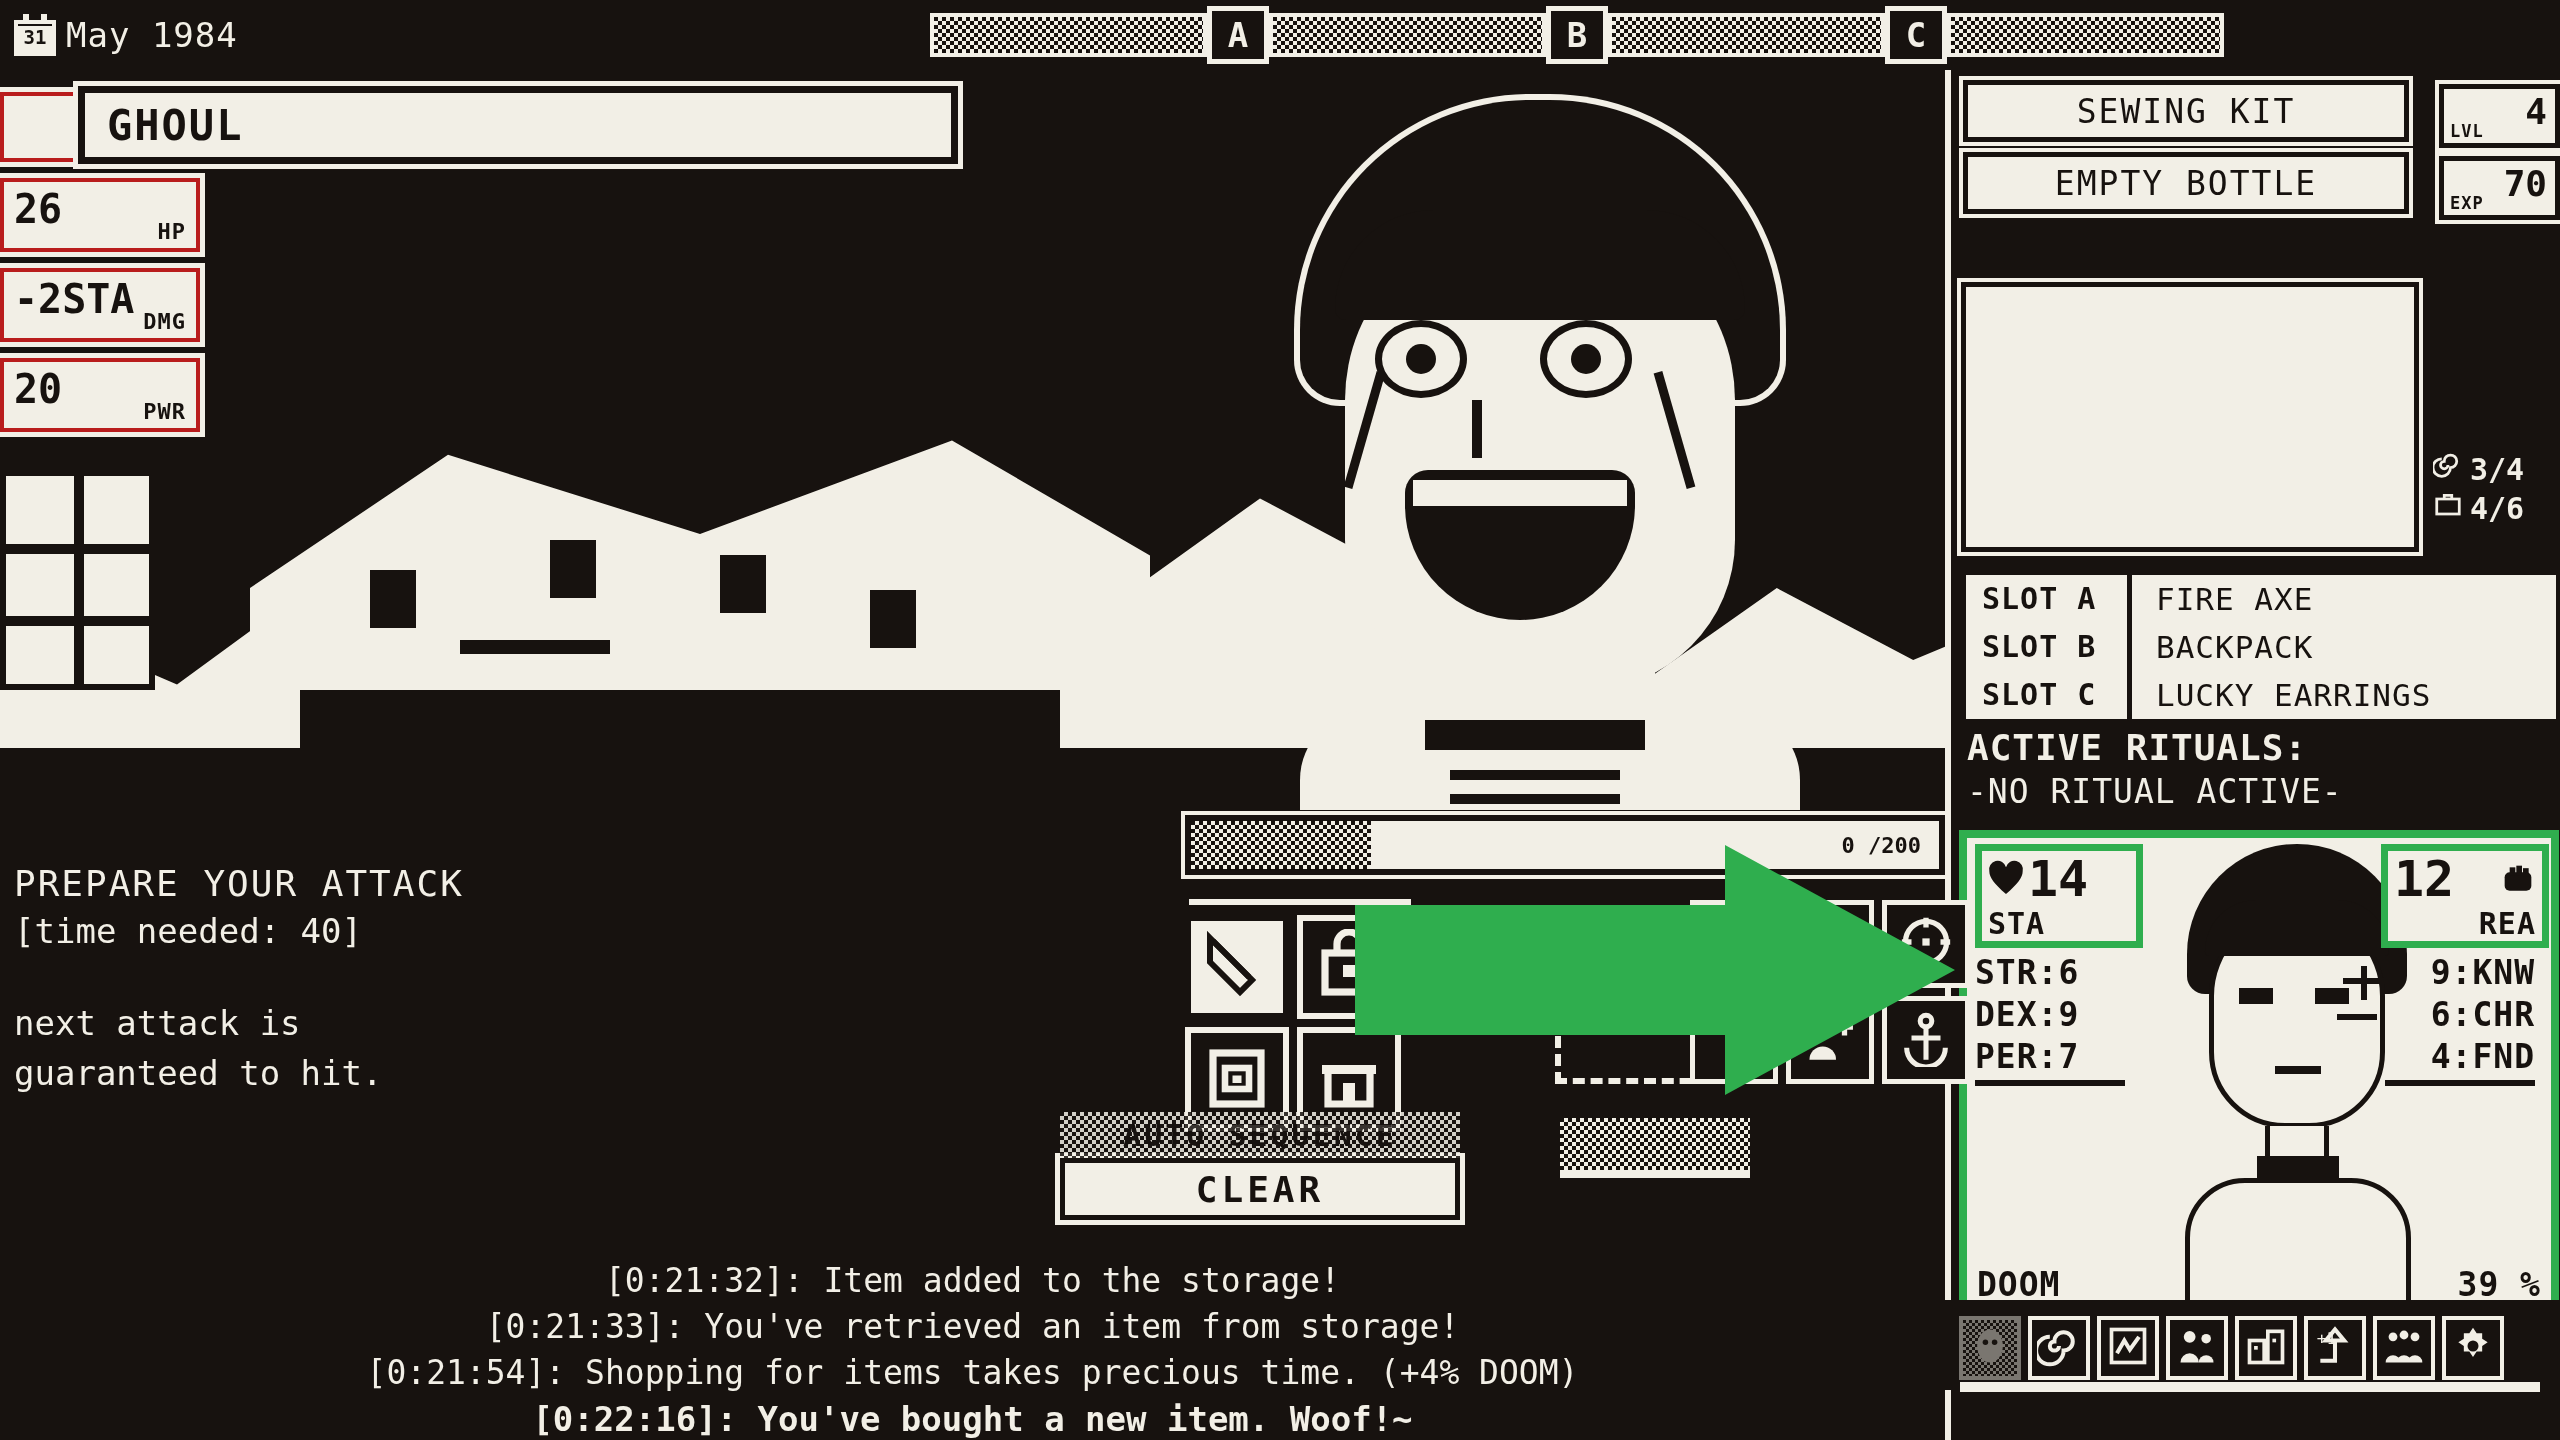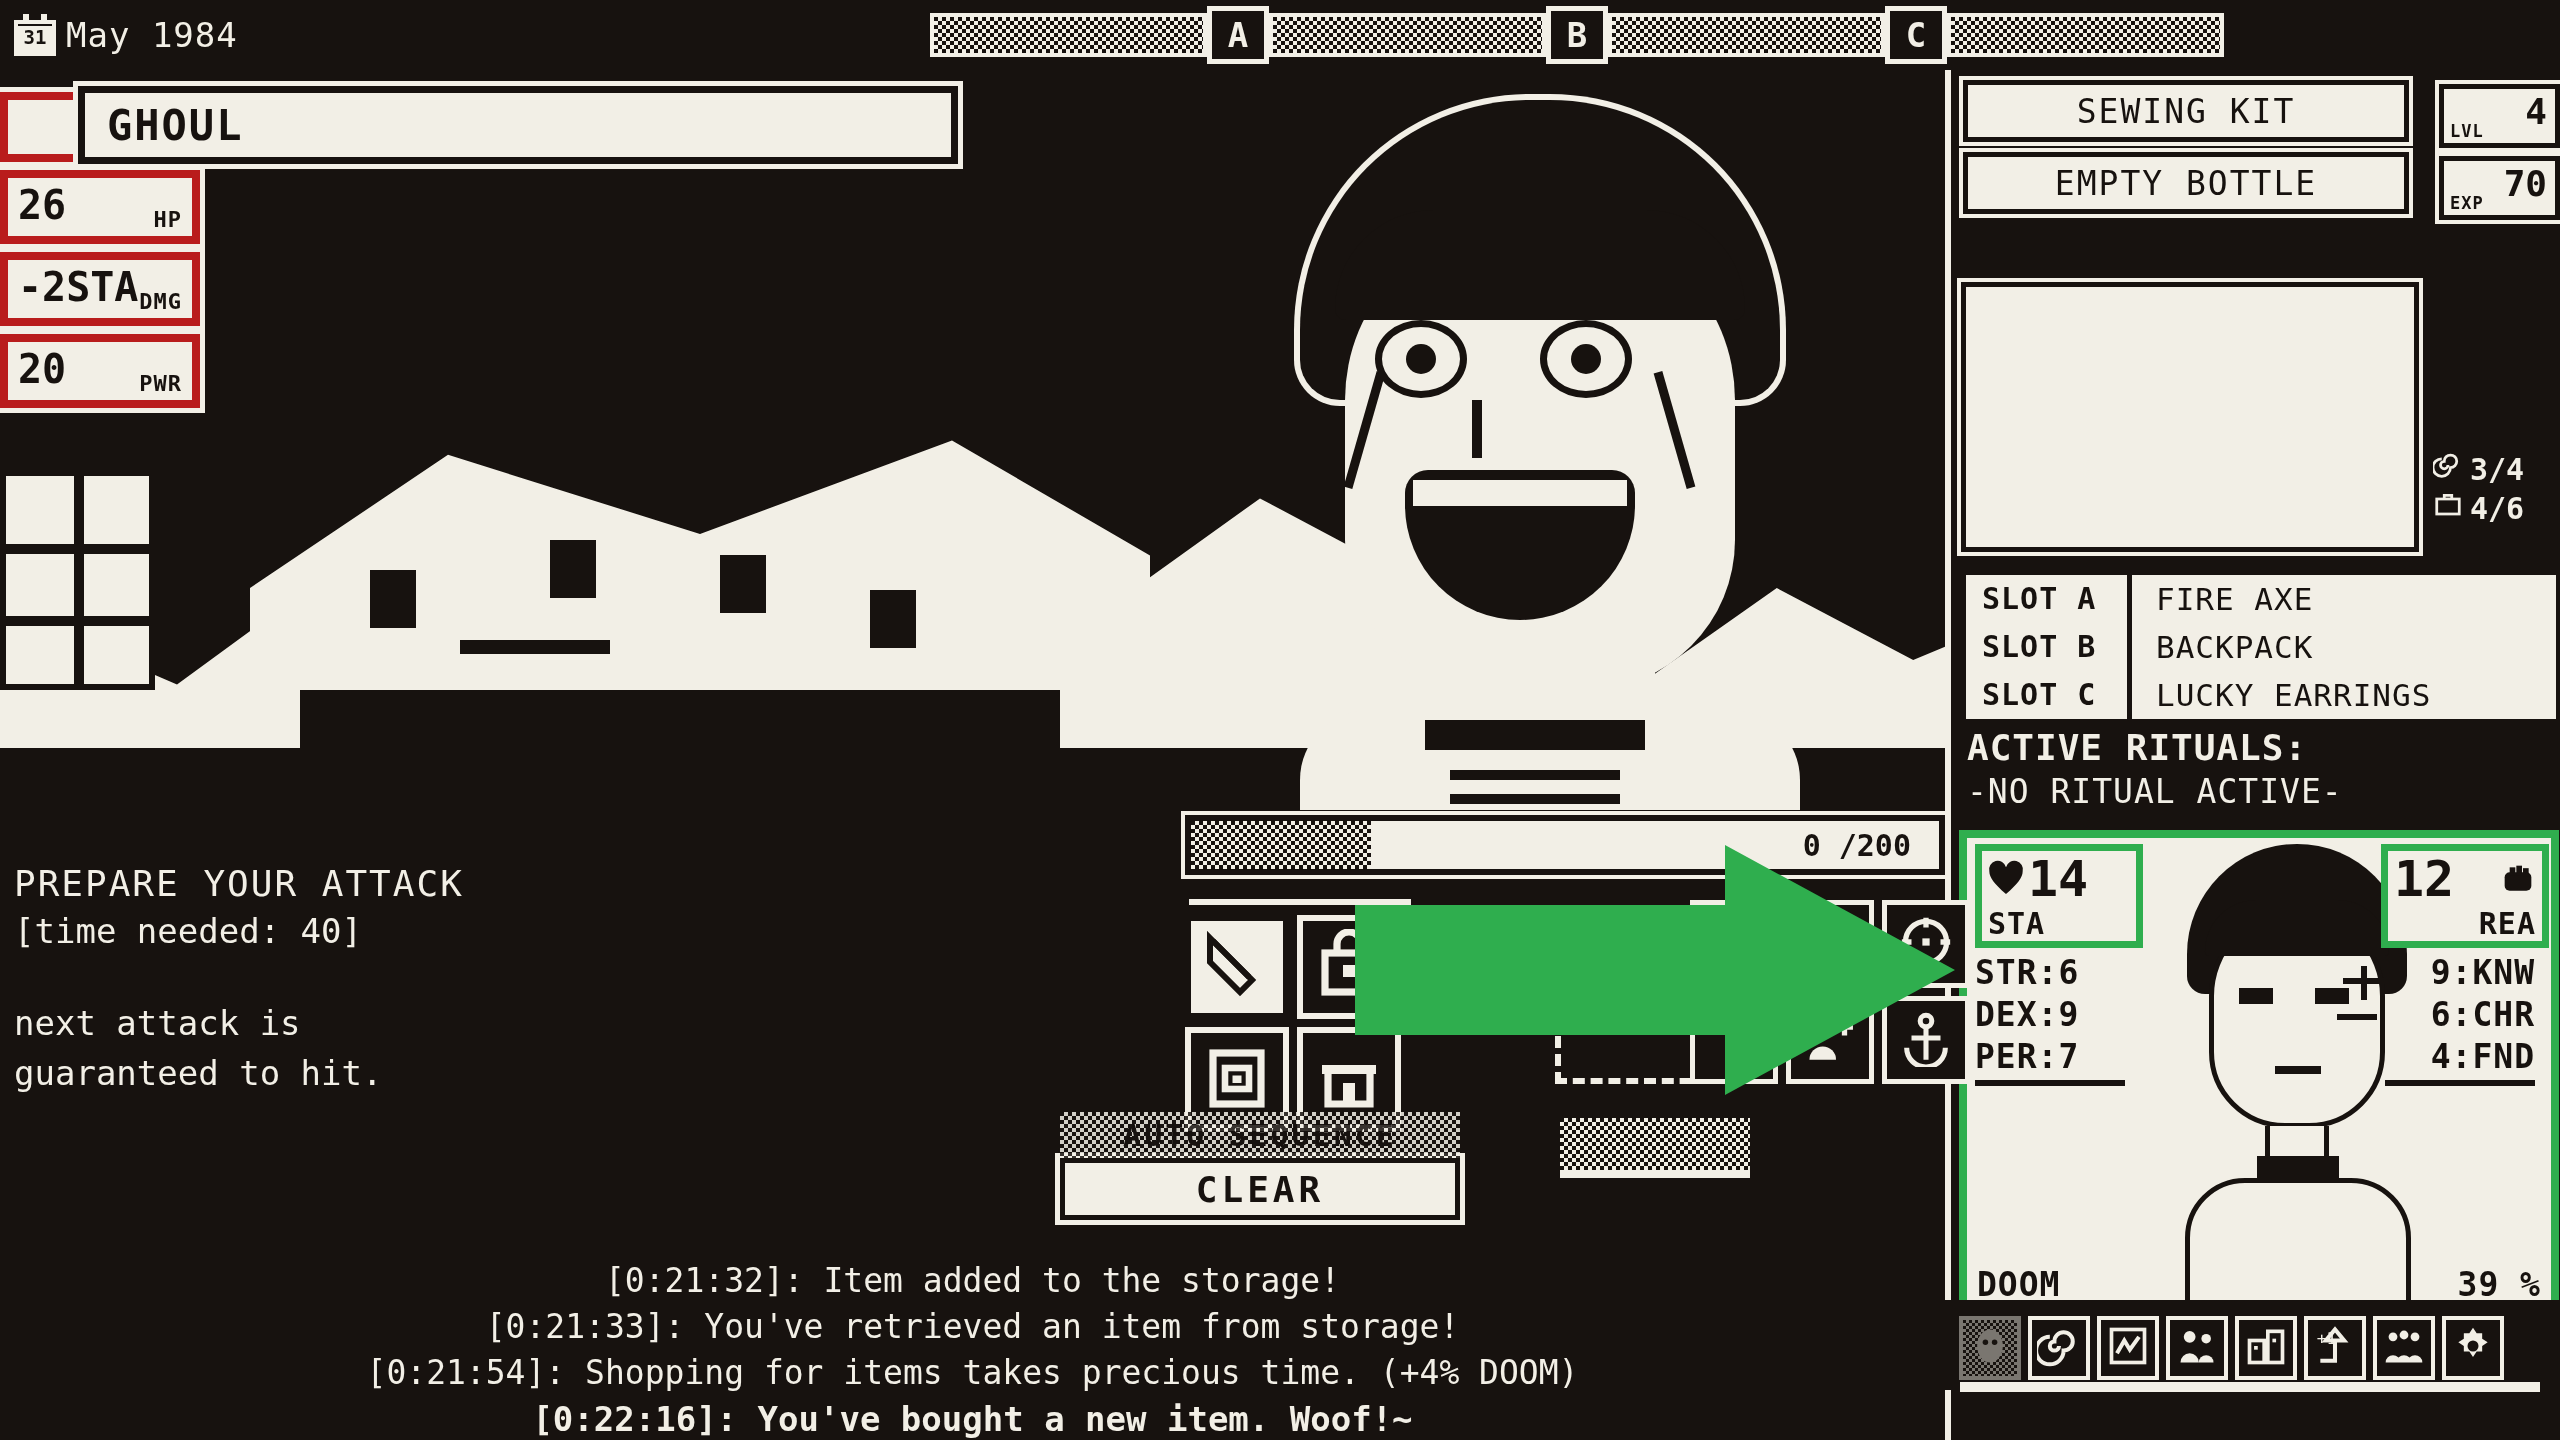--- a/index.html
+++ b/index.html
@@ -114,22 +114,22 @@
     background:#f2efe6;}
   #g-torso{ position:absolute; left:60px; top:640px; width:500px; height:140px;
     background:#f2efe6; border-radius:70px 70px 0 0;}
   #g-collar{ position:absolute; left:185px; top:650px; width:220px; height:30px;
     background:#17120f;}
   .g-stripe{ position:absolute; height:10px; background:#17120f; left:210px; width:170px;}
 
   
   #leftcaps{ position:absolute; left:0; top:92px; width:200px; z-index:6;}
   .cap{
-    background:#f2efe6; color:#17120f; border:8px solid #b91c1c;
-    outline:5px solid #f2efe6; margin-bottom:8px;
+    background:#f2efe6; color:#17120f; border:4px solid #b91c1c;
+    outline:5px solid #f2efe6; margin-bottom:16px;
     height:74px; position:relative; padding:4px 10px;
   }
   .cap .v{ font-size:40px; line-height:46px; font-weight:bold; }
   .cap .l{ position:absolute; right:10px; bottom:4px; font-size:22px; font-weight:bold;
     letter-spacing:1px;}
   #namecap{
     position:absolute; left:78px; top:86px; width:880px; height:78px;
     background:#f2efe6; color:#17120f; border:7px solid #17120f;
     outline:5px solid #f2efe6; display:flex; align-items:center; z-index:7;
   }
@@ -163,21 +163,21 @@
 
   
   #progbar{
     position:absolute; left:1185px; top:815px; width:760px; height:60px;
     background:#f2efe6; border:6px solid #17120f; outline:4px solid #f2efe6;
     display:flex; align-items:center; justify-content:flex-end; z-index:9;
   }
   #progbar .fill{ position:absolute; left:0; top:0; bottom:0; width:180px;
     background:
       repeating-conic-gradient(#f2efe6 0% 25%, #17120f 0% 50%) 0 0/8px 8px;}
-  #progbar .t{ color:#17120f; font-size:30px; font-weight:bold; padding-right:28px; z-index:2;}
+  #progbar .t{ color:#17120f; font-size:22px; font-weight:bold; padding-right:18px; z-index:2;}
 
   
   #itemgrid{
     position:absolute; left:1690px; top:900px; z-index:9;
     display:grid; grid-template-columns:repeat(3,88px); grid-gap:8px;
   }
   .icell{
     width:88px; height:88px; background:#17120f; border:5px solid #f2efe6;
     display:flex; align-items:center; justify-content:center;
   }

